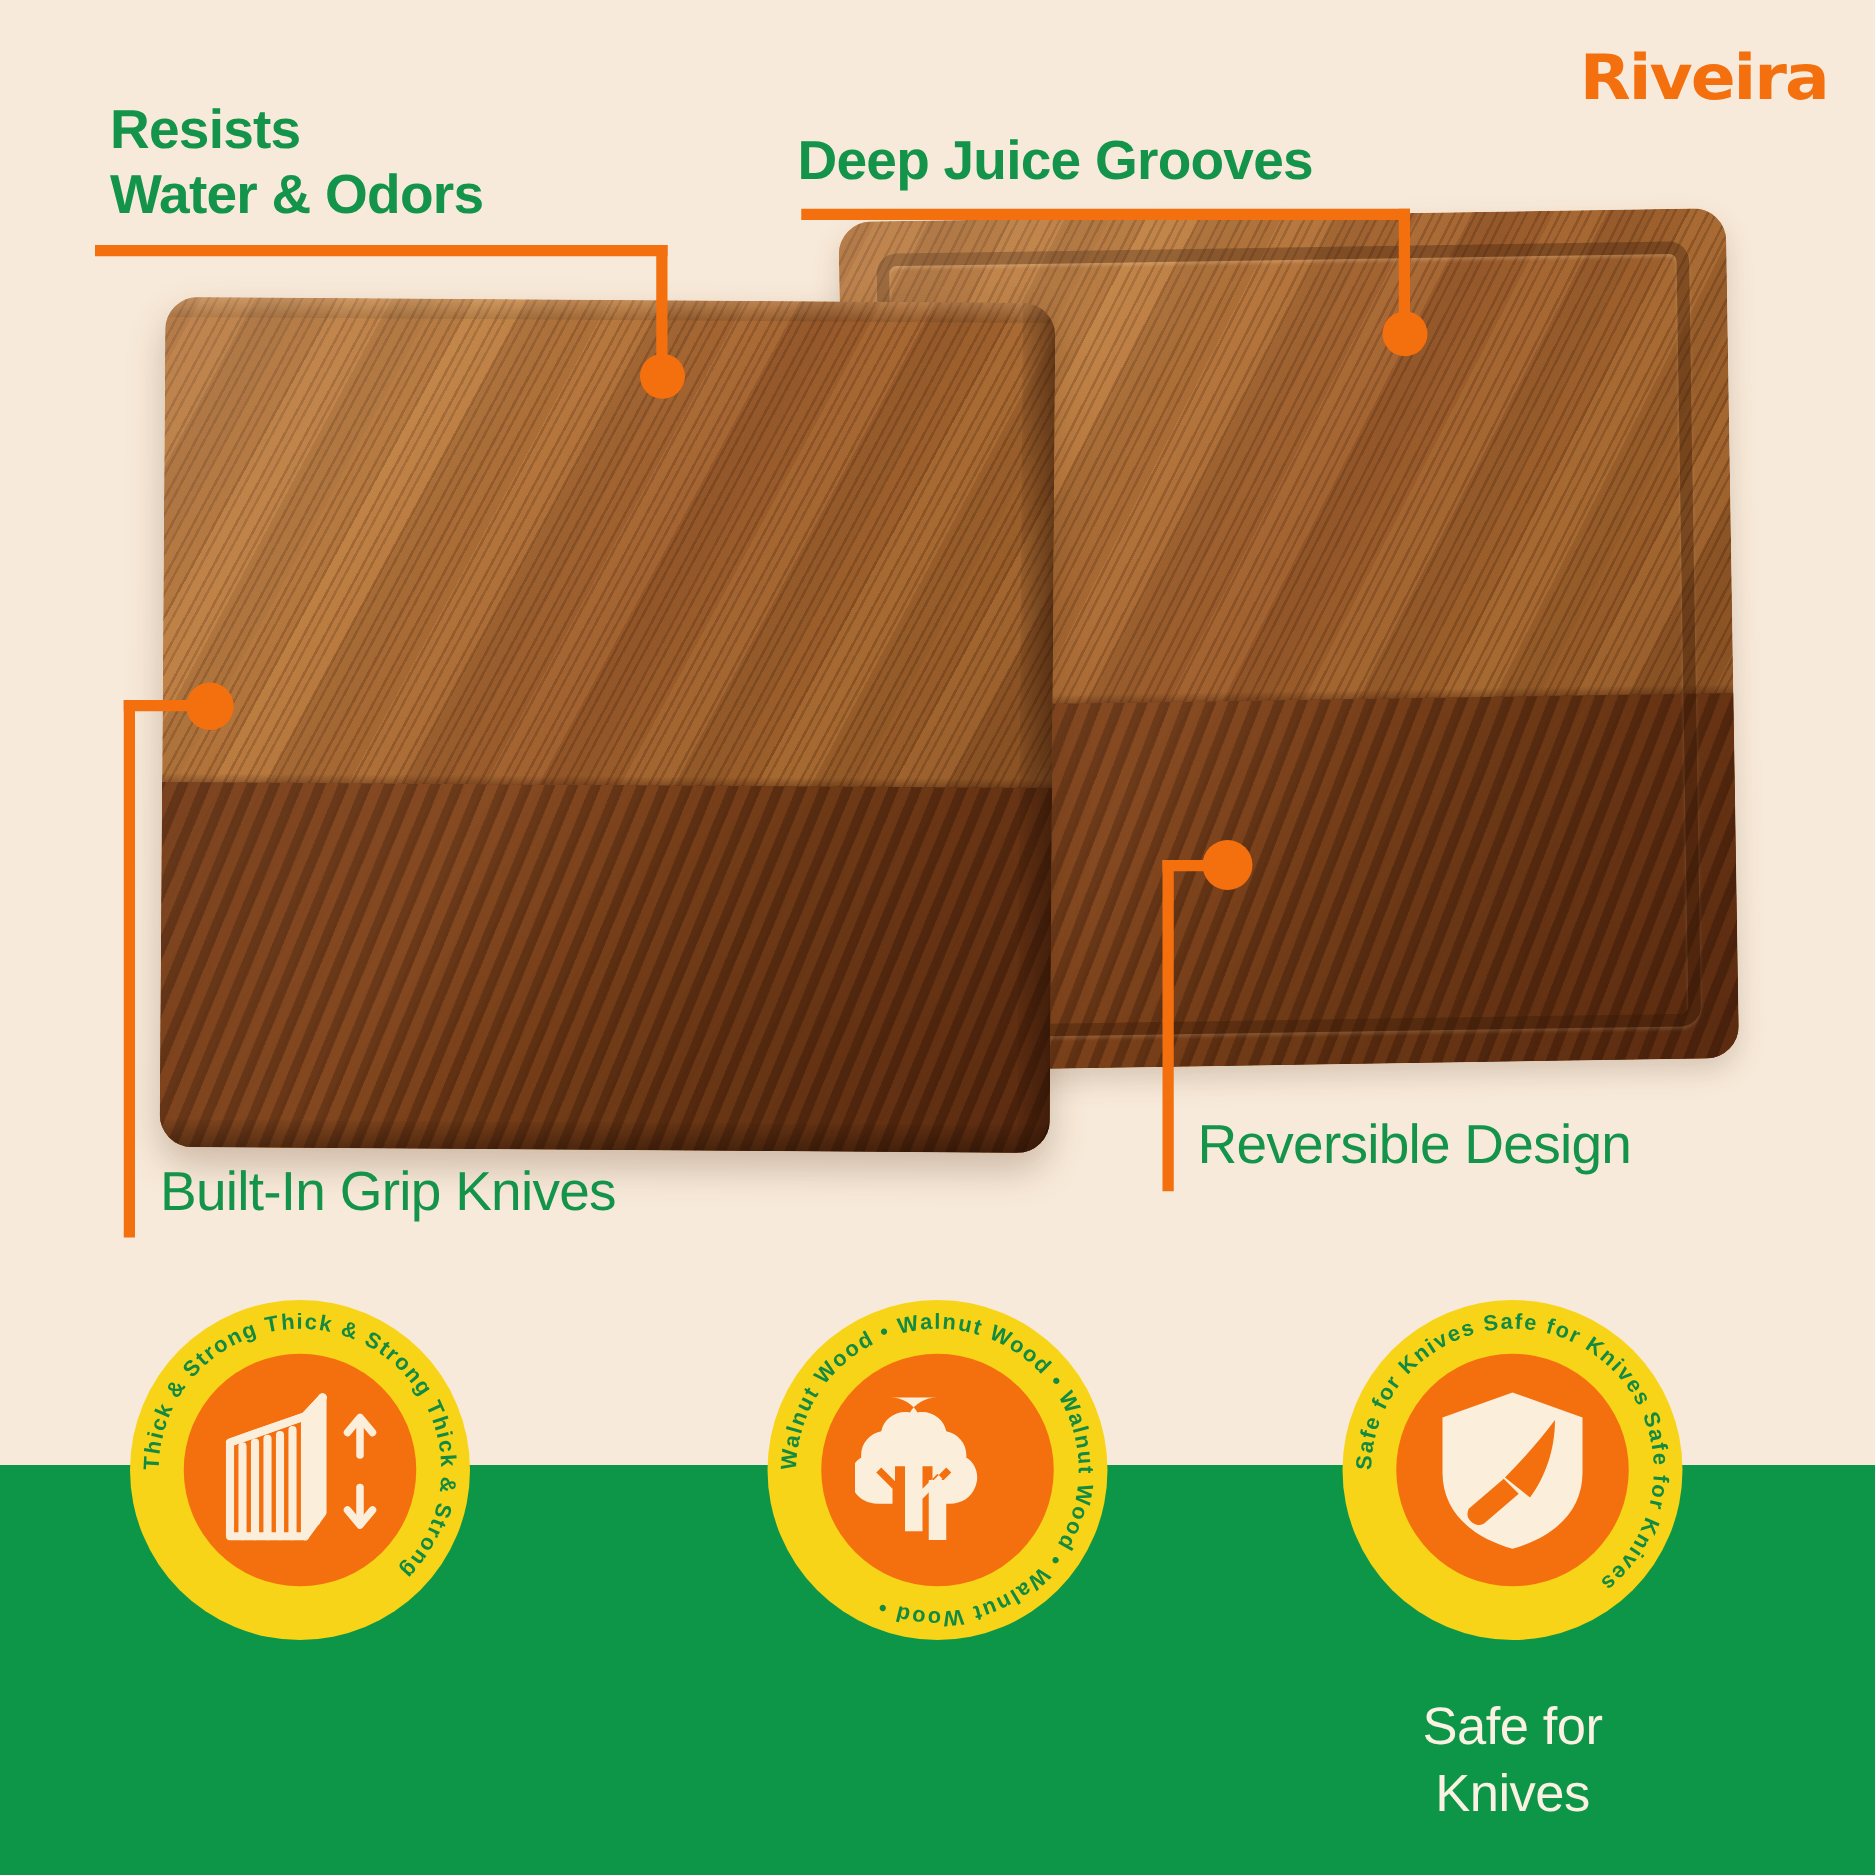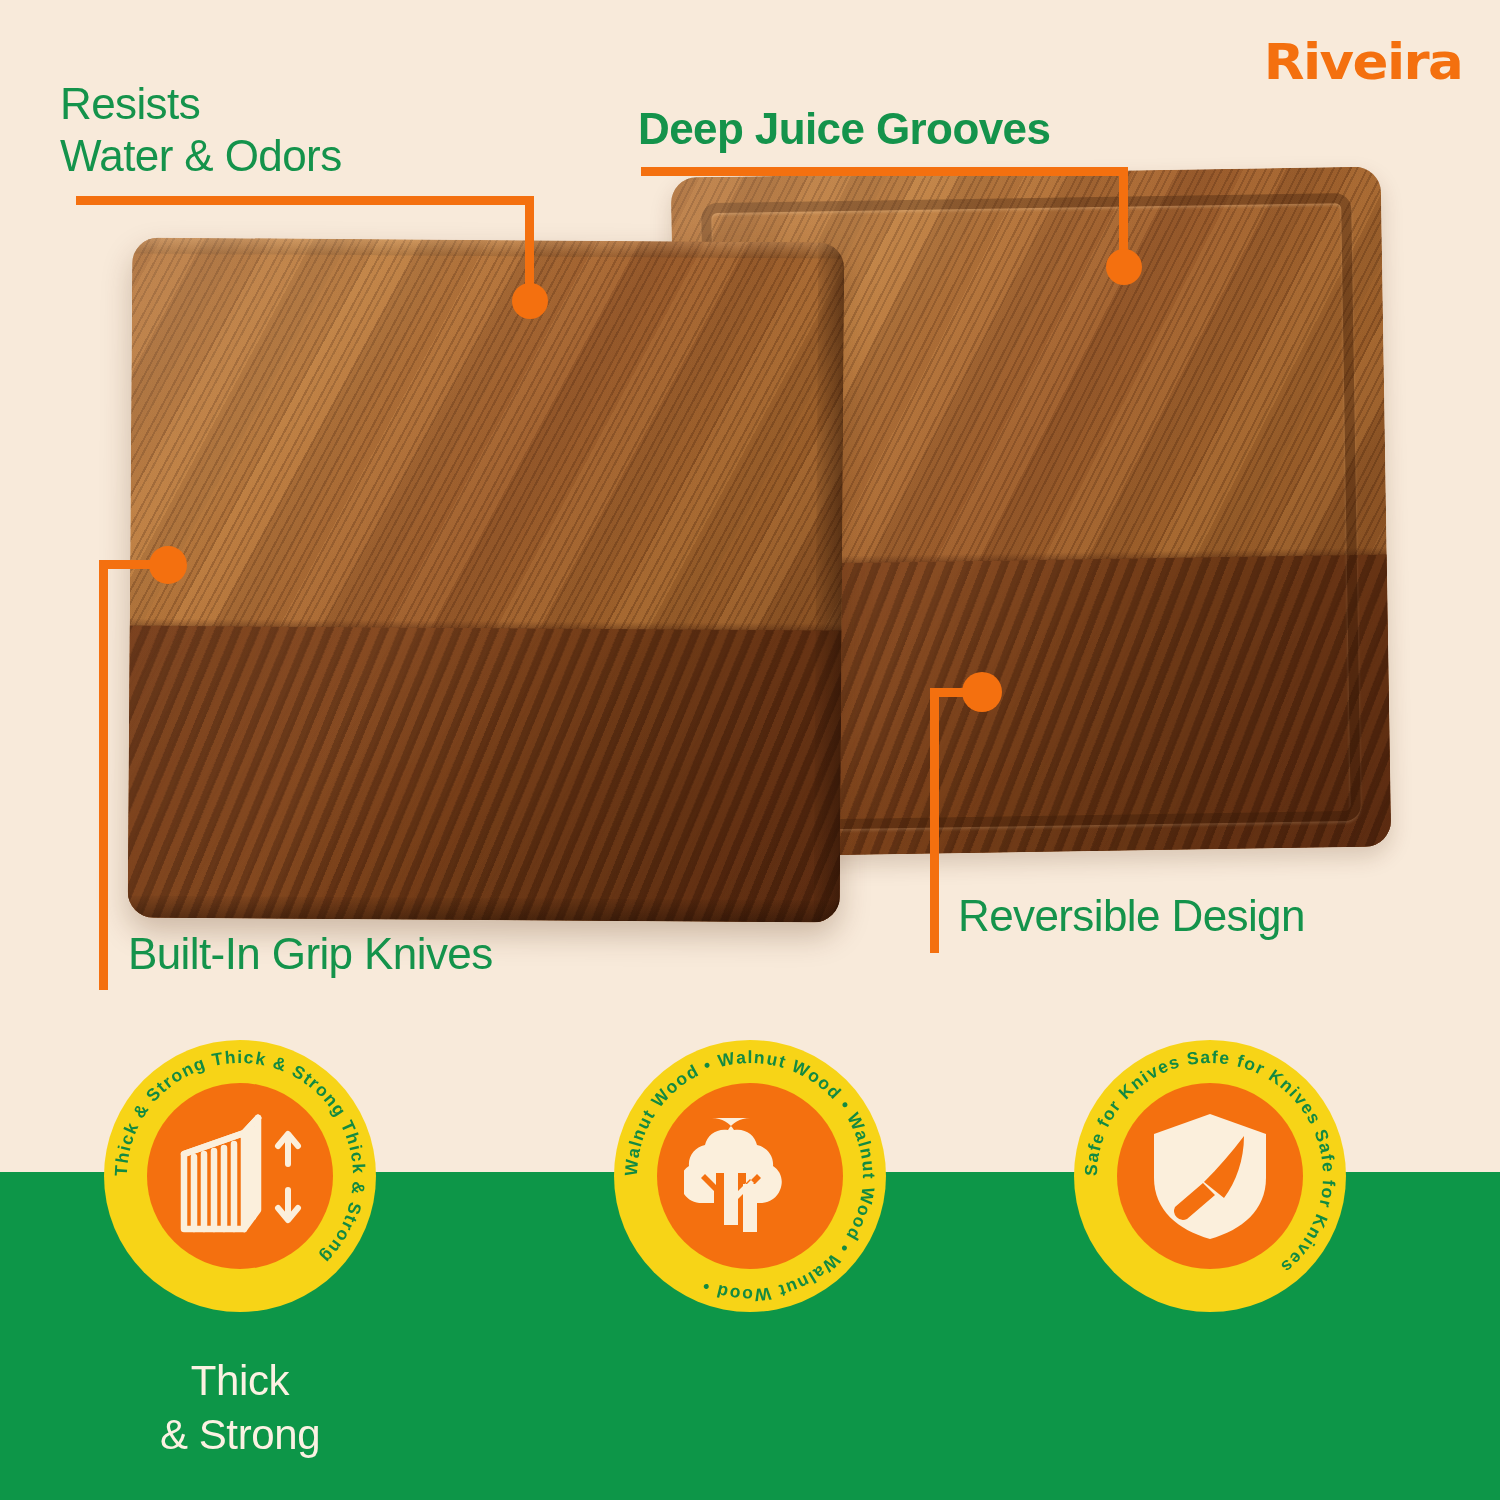--- a/index.html
+++ b/index.html
@@ -28,21 +28,21 @@
   
   .callout-label {
     position:absolute;
     color:#14934B;
     font-size:44px;
     line-height:1.18;
     letter-spacing:-0.6px;
     white-space:pre-line;
     font-family:"Liberation Sans", sans-serif;
   }
-  .lbl-water    { left:60px;  top:78px;  }
+  .lbl-water    { left:88px;  top:78px;font-weight:bold;  }
   .lbl-grooves  { left:638px; top:103px;font-weight:bold; }
   .lbl-grip     { left:128px; top:928px; }
   .lbl-rev      { left:958px; top:890px;text-align:right; }
 
   
   .conn { position:absolute; background:#F4700F; }
   .dot  { position:absolute; background:#F4700F; border-radius:50%; }
 
   
   .c1-h { left:76px;  top:196px; width:458px; height:9px; }
@@ -256,22 +256,20 @@
           </g>
           <g fill="none" stroke="#FBEFDC" stroke-width="6" stroke-linecap="round" stroke-linejoin="round">
             <path d="M118 30 L118 58"></path>
             <path d="M108 40 L118 28 L128 40"></path>
             <path d="M118 84 L118 112"></path>
             <path d="M108 102 L118 114 L128 102"></path>
           </g>
         </svg>
       </div>
     </div>
-    <div class="badge-caption">Thick
-&amp; Strong</div>
   </div>
 
   <div class="badge-col bc2">
     <div class="badge">
       <svg class="badge-ring-text" viewBox="0 0 272 272">
         <defs>
           <path id="ring2" d="M 136,136 m -113,0 a 113,113 0 1,1 226,0 a 113,113 0 1,1 -226,0"></path>
         </defs>
         <text>
           <textPath href="#ring2" startOffset="0">Walnut Wood • Walnut Wood • Walnut Wood • Walnut Wood • </textPath>
@@ -328,15 +326,17 @@
           <g fill="#F4700F">
             <path d="M104 30
                      C92 46 78 62 64 76
                      L84 92
                      C96 76 104 54 104 30 Z"></path>
             <path d="M63 77 L35 101 a9 9 0 0 0 12 12 L75 89 Z"></path>
           </g>
         </svg>
       </div>
     </div>
+    <div class="badge-caption">Safe for
+Knives</div>
   </div>
 
 </div>
 
 </body></html>

